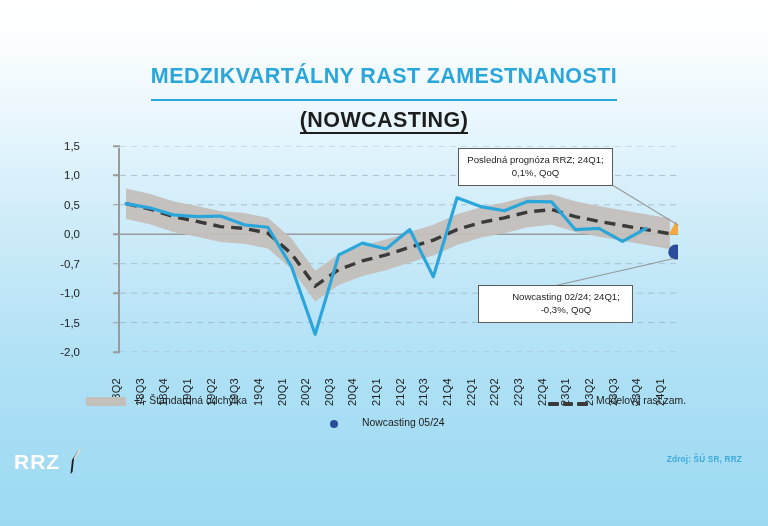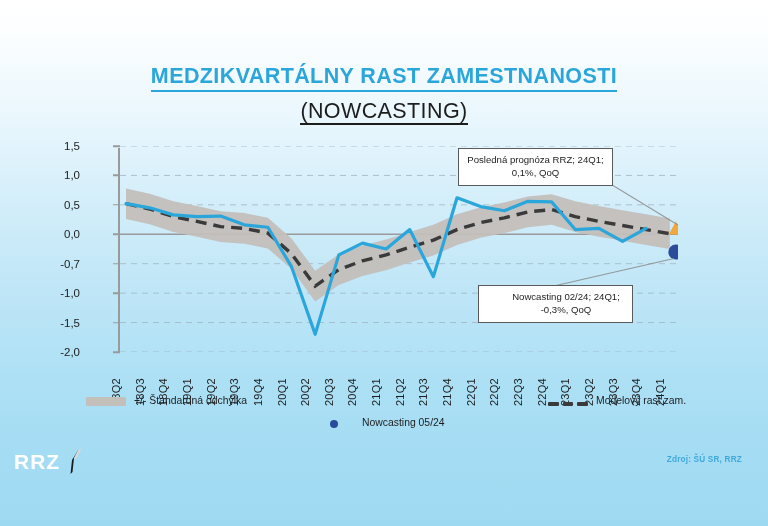--- a/index.html
+++ b/index.html
@@ -26,29 +26,29 @@
     position: absolute; left: 0; right: 0; top: 64px;
     text-align: center;
   }
   .title-main {
     display: inline-block;
     font-size: 21.5px;
     font-weight: bold;
     letter-spacing: 0.4px;
     color: #2BA6DB;
     border-bottom: 2px solid #2BA6DB;
-    padding-bottom: 1px;
+    padding-bottom: 10px;
     line-height: 1.15;
     white-space: nowrap;
   }
   .title-sub-wrap { margin-top: 7px; }
   .title-sub {
     display: inline-block;
     font-size: 21.5px;
-    font-weight: normal;
+    font-weight: bold;
     letter-spacing: 0.4px;
     color: #1d1d1d;
     line-height: 1.15;
   }
   .title-sub u { text-decoration: none; border-bottom: 2px solid #1d1d1d; }
 
   
   #chart {
     position: absolute;
     left: 84px; top: 140px;

